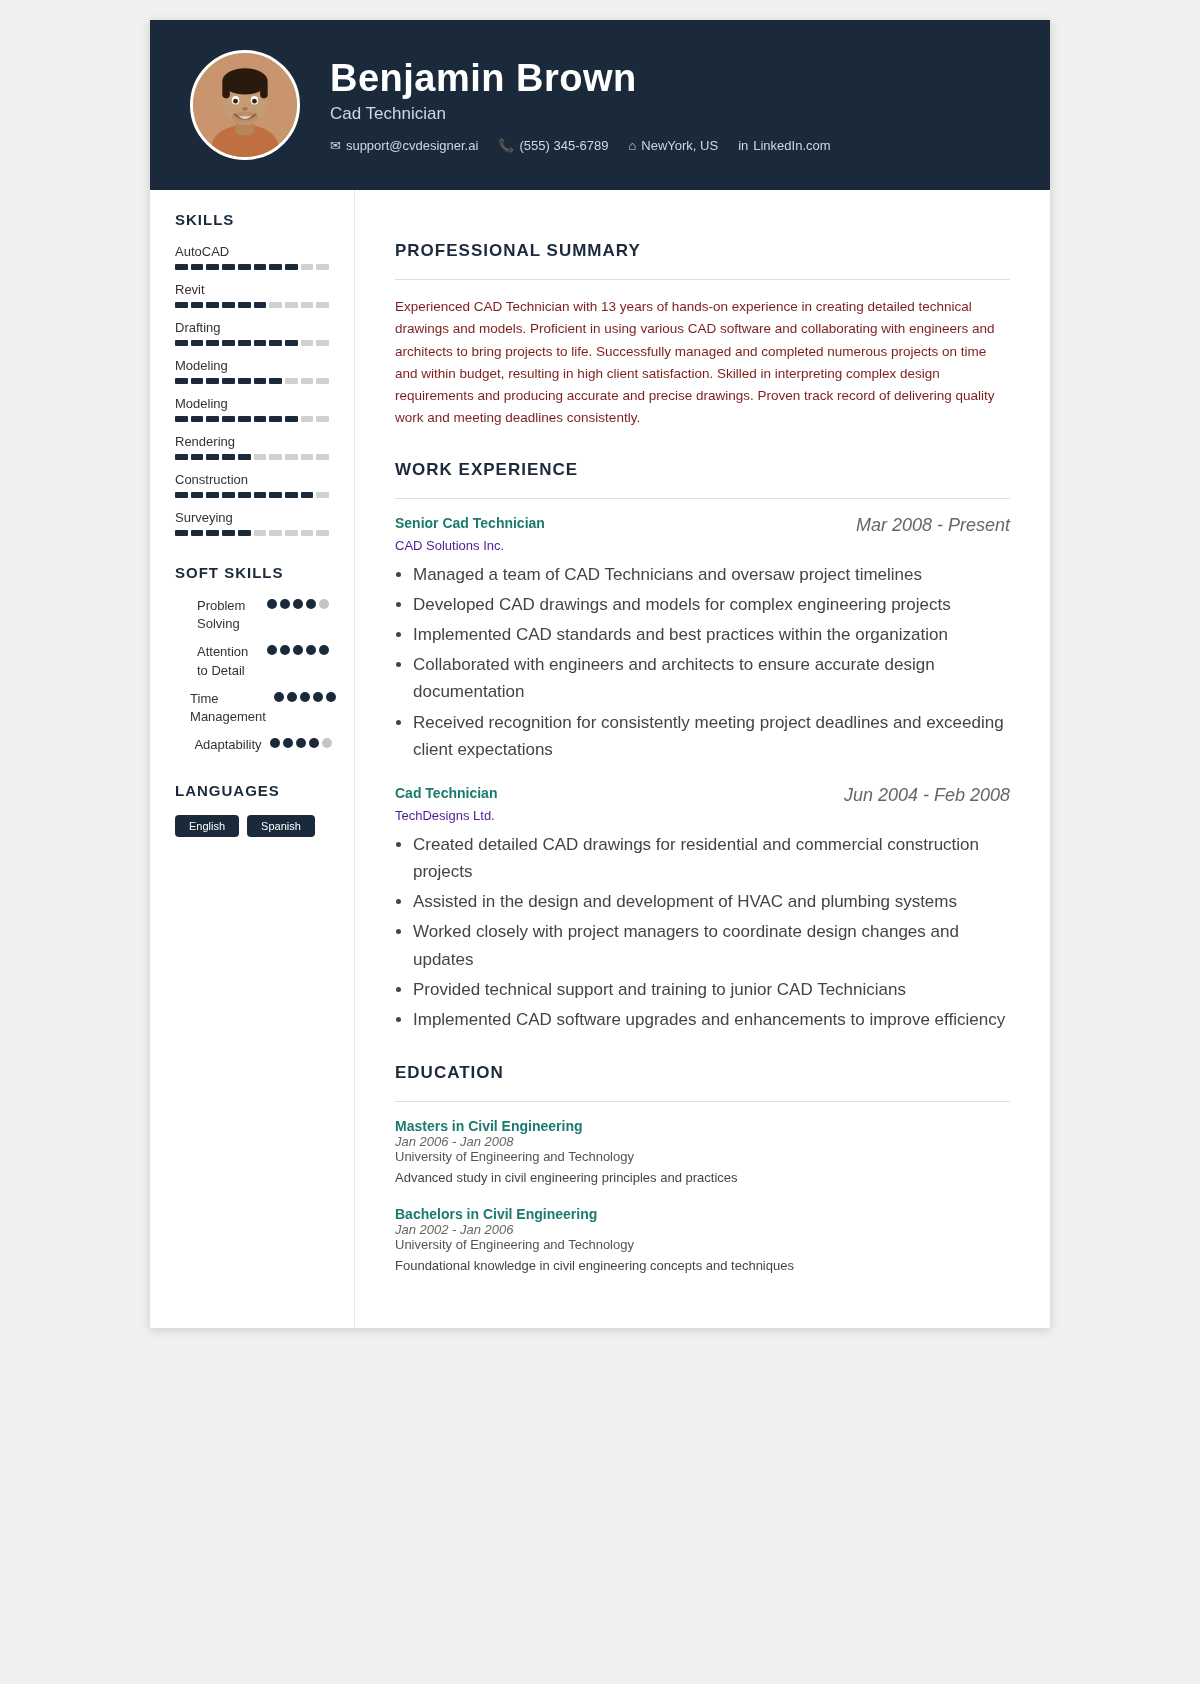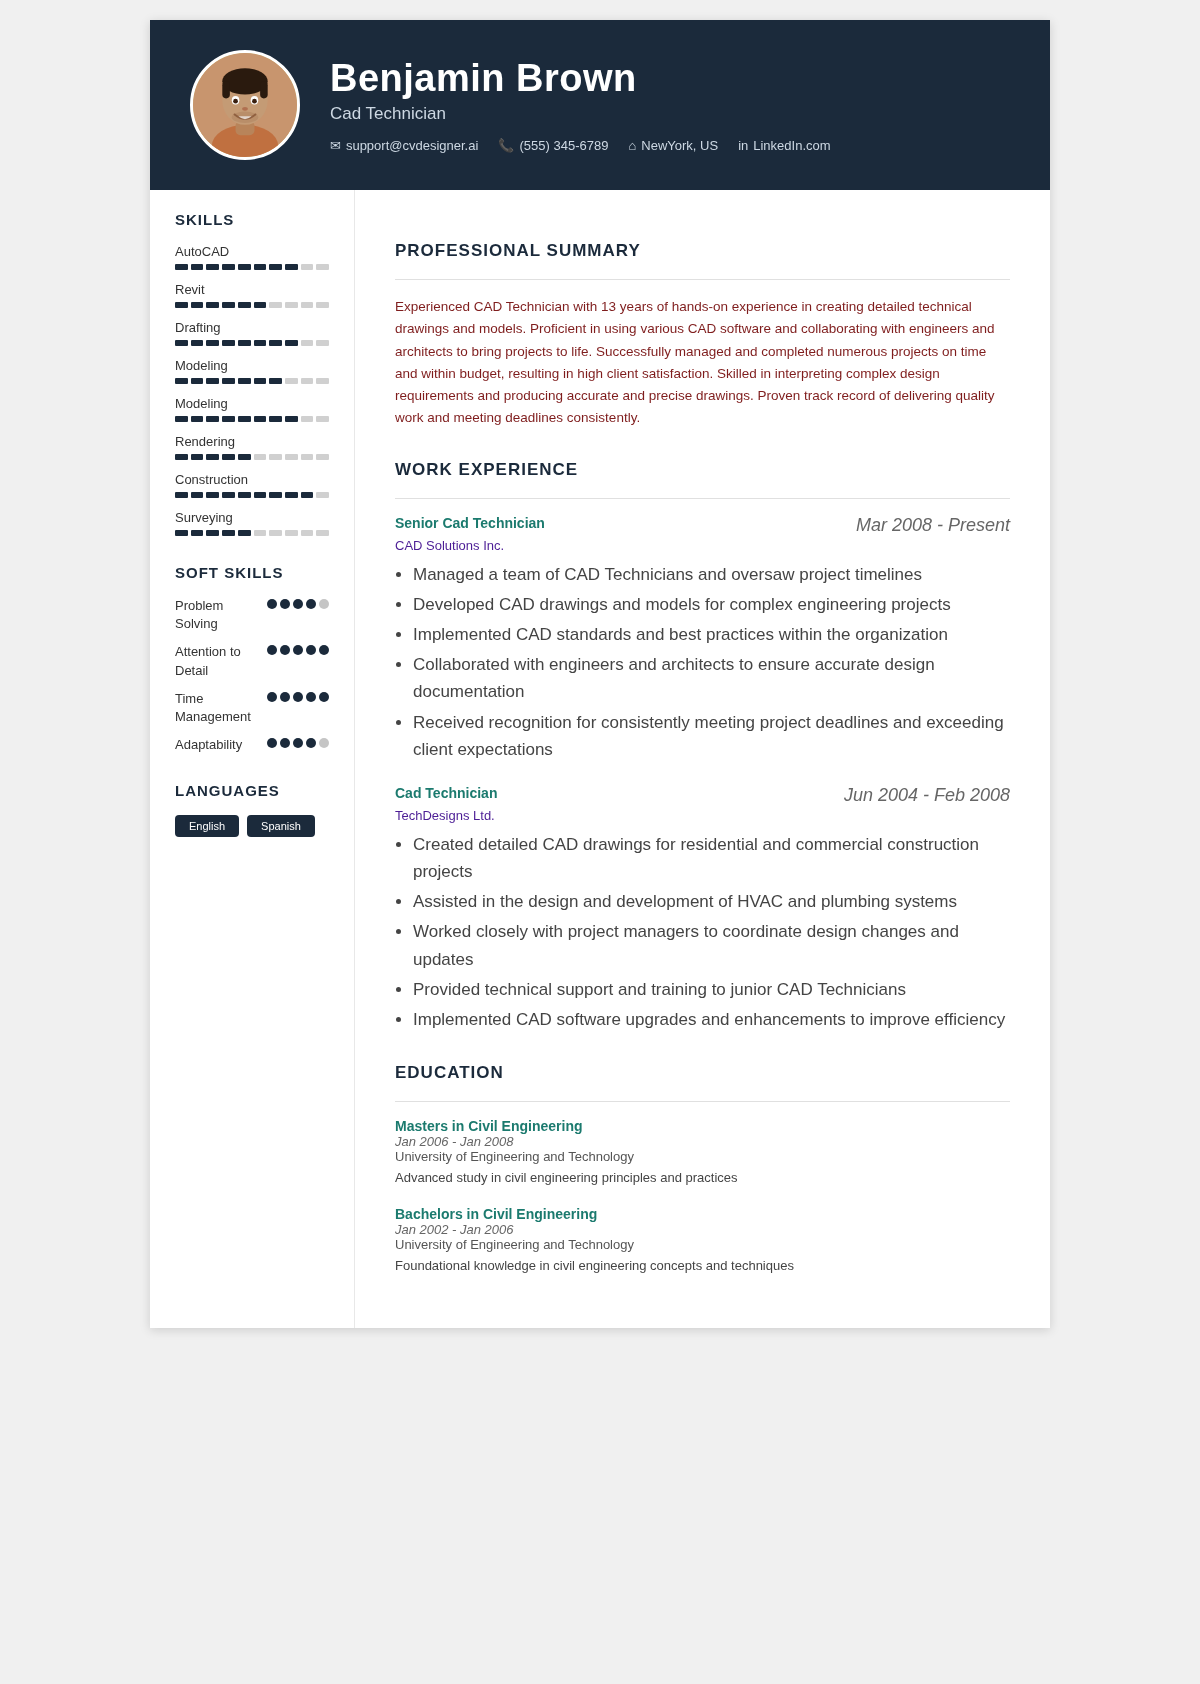--- a/index.html
+++ b/index.html
@@ -109,20 +109,21 @@
     .seg.filled { background: #1b2a3b; }
     .seg.empty { background: #d0d0d0; }
 
     
     .soft-skill-item {
       display: flex;
       align-items: flex-start;
       justify-content: center;
       margin-bottom: 10px;
       gap: 8px;
+      margin-left: 22px;
     }
     .soft-skill-name {
       font-size: 13px;
       color: #333;
       flex: 1;
       line-height: 1.4;
     }
     .dots {
       display: flex;
       gap: 3px;

